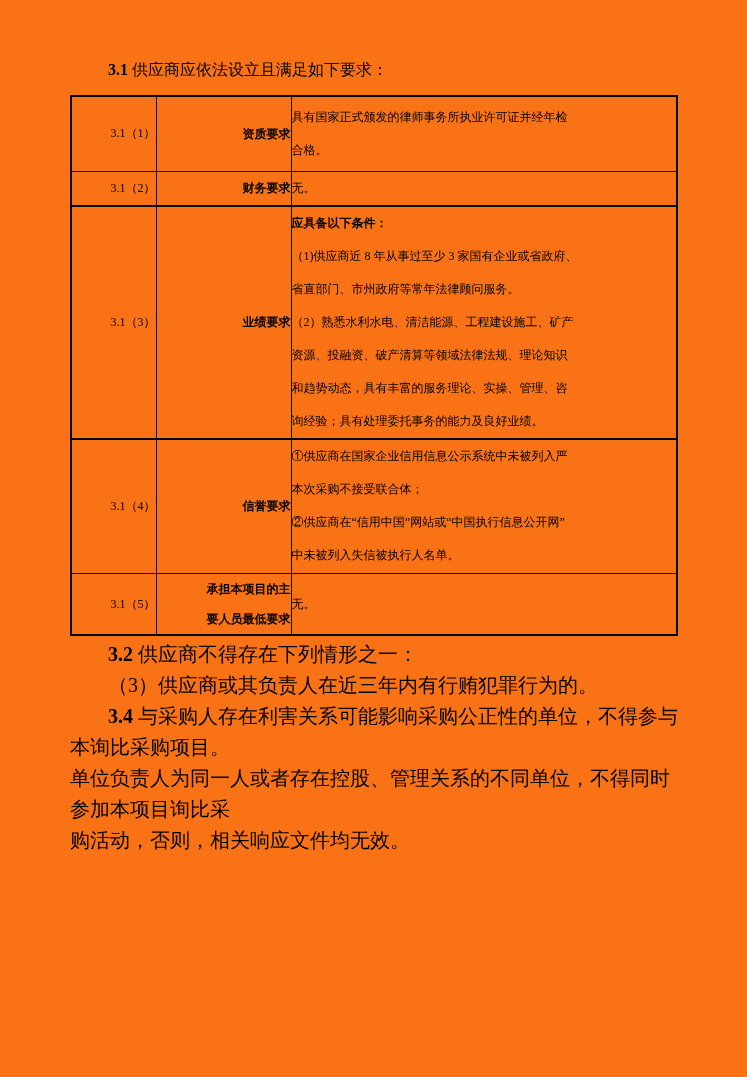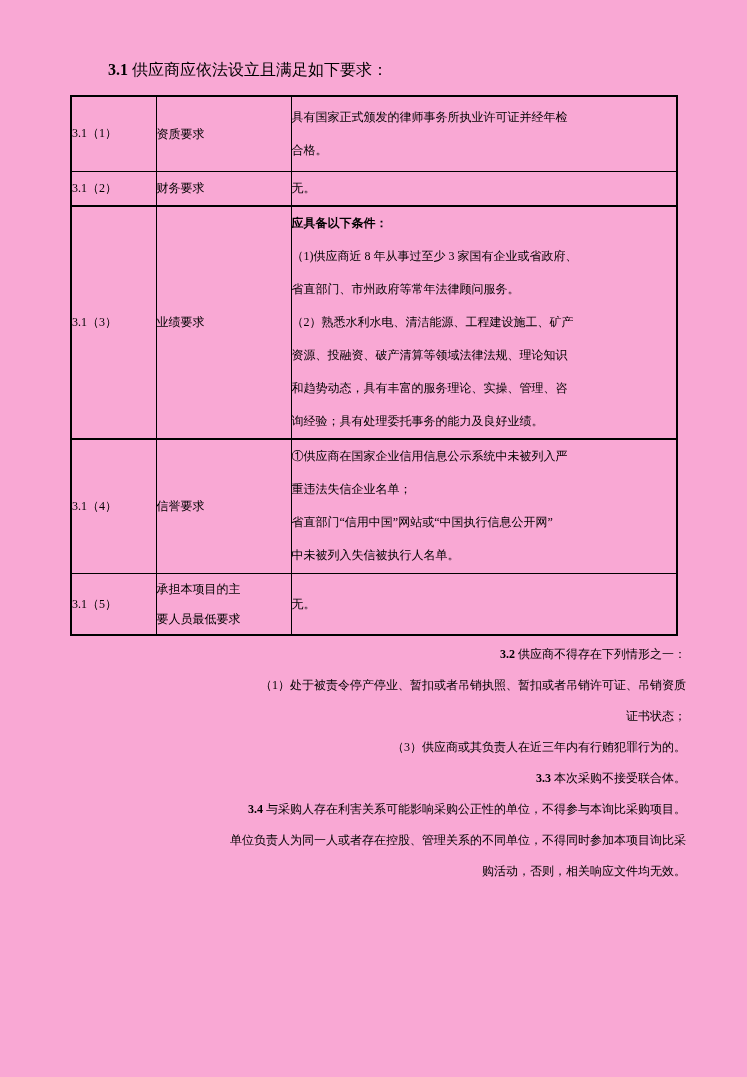--- a/index.html
+++ b/index.html
@@ -1,19 +1,19 @@
 <!DOCTYPE html>
 <html><head>
 <meta charset="utf-8">
 <style>
   html,body { margin:0; padding:0; background:#ffffff; }
   .page {
     position:relative;
     width:747px; height:1077px;
-    background:#f9a8d4;
+    background:#f97316;
     color:#000000;
     font-family:"Liberation Serif","DejaVu Serif",serif;
     box-sizing:border-box;
     padding:58px 0 0 70px;
     overflow:hidden;
   }
   .heading {
     margin:0 0 13px 0;
     font-size:16px;
     line-height:24px;
@@ -31,33 +31,32 @@
     vertical-align:middle;
     font-size:12px;
     padding:0;
   }
   tr.thick td { border-bottom-width:2px; }
   tr.r1 { height:75px; }
   tr.r2 { height:24px; }
   tr.r3 { height:231px; }
   tr.r4 { height:135px; }
   tr.r5 { height:59px; }
-  td.c1 { text-align:left; }
-  td.c2 { text-align:left; font-weight:normal; }
+  td.c1 { text-align:right; }
+  td.c2 { text-align:right; font-weight:bold; }
   td.c2 .lbl { white-space:pre-line; line-height:30px; }
   td.c3 { padding:0 9px; }
   .cellp { white-space:pre-line; line-height:33px; margin:0; }
   .bold { font-weight:bold; }
   .paras { width:616px; margin-top:3px; }
   .para {
     margin:0;
-    font-size:12px;
+    font-size:20px;
     line-height:31px;
     text-indent:38px;
-    text-align:right;
   }
   .ptext { white-space:pre-line; }
 </style>
 </head>
 <body>
 
 <div class="page">
 
   <p class="heading"><span class="num">3.1</span><span class="ptext"> 供应商应依法设立且满足如下要求：</span></p>
 
@@ -94,40 +93,37 @@
 资源、投融资、破产清算等领域法律法规、理论知识
 和趋势动态，具有丰富的服务理论、实操、管理、咨
 询经验；具有处理委托事务的能力及良好业绩。</div>
           </td>
       </tr>
       <tr class="r4">
         <td class="c1">3.1（4）</td>
         <td class="c2"><span class="lbl">信誉要求</span></td>
         <td class="c3">
             <div class="cellp">①供应商在国家企业信用信息公示系统中未被列入严
-重违法失信企业名单；</div>
-            <div class="cellp">省直部门“信用中国”网站或“中国执行信息公开网”
+本次采购不接受联合体；</div>
+            <div class="cellp">②供应商在“信用中国”网站或“中国执行信息公开网”
 中未被列入失信被执行人名单。</div>
           </td>
       </tr>
       <tr class="r5">
         <td class="c1">3.1（5）</td>
         <td class="c2"><span class="lbl">承担本项目的主
 要人员最低要求</span></td>
         <td class="c3">
             <div class="cellp">无。</div>
           </td>
       </tr>
     </tbody>
   </table>
 
   <div class="paras">
     <p class="para"><span class="num">3.2</span><span class="ptext"> 供应商不得存在下列情形之一：</span></p>
-    <p class="para"><span class="ptext">（1）处于被责令停产停业、暂扣或者吊销执照、暂扣或者吊销许可证、吊销资质
-证书状态；</span></p>
     <p class="para"><span class="ptext">（3）供应商或其负责人在近三年内有行贿犯罪行为的。</span></p>
-    <p class="para"><span class="num">3.3</span><span class="ptext"> 本次采购不接受联合体。</span></p>
     <p class="para"><span class="num">3.4</span><span class="ptext"> 与采购人存在利害关系可能影响采购公正性的单位，不得参与本询比采购项目。
 单位负责人为同一人或者存在控股、管理关系的不同单位，不得同时参加本项目询比采
 购活动，否则，相关响应文件均无效。</span></p>
   </div>
 
 </div>
 
 </body></html>

